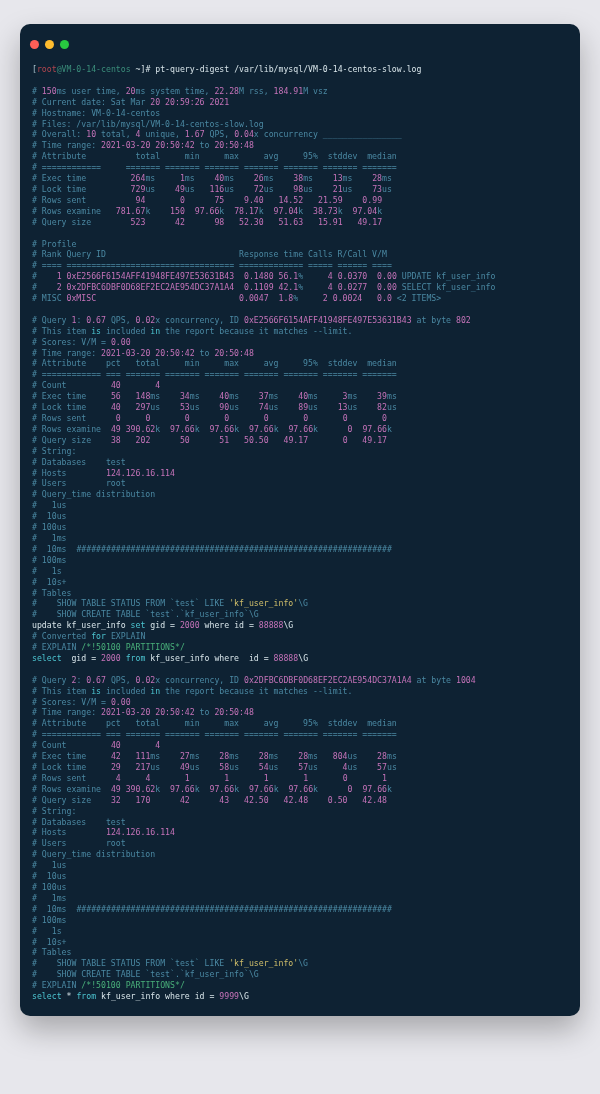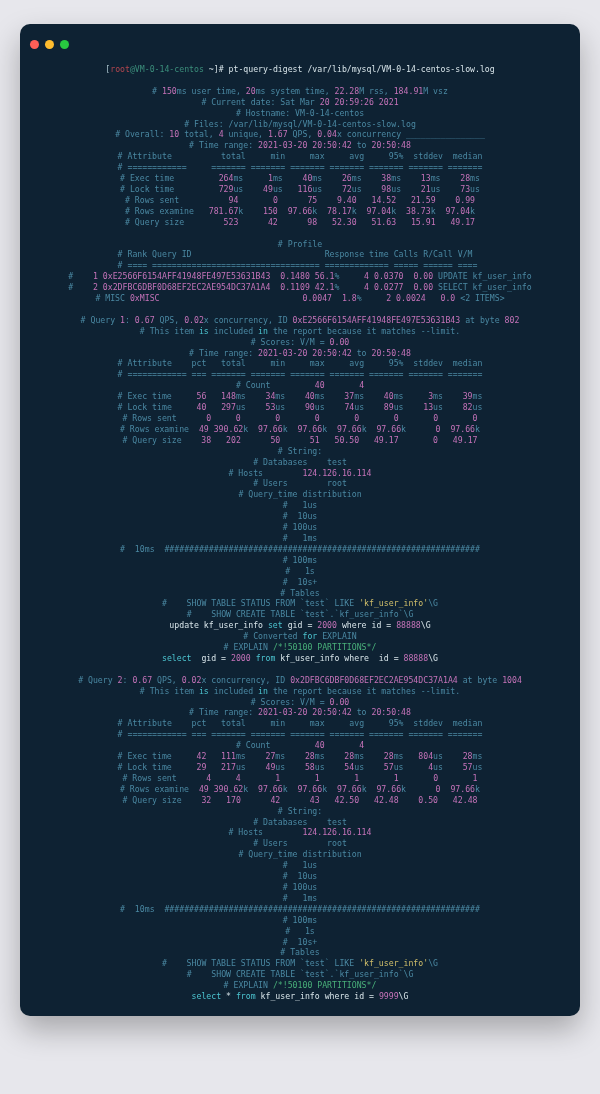--- a/index.html
+++ b/index.html
@@ -32,21 +32,20 @@
   .dot-green  { background:#28c840; }
 
   pre.term {
     margin: 0;
     padding: 6px 12px 14px 12px;
     color: #a8c2cc;
     font-size: 8.2px;
     line-height: 1.33;
     white-space: pre;
     font-family: Menlo, Consolas, "DejaVu Sans Mono", monospace;
-    text-align: center;
   }
   .rt { color:#b2464f; }       
   .vm { color:#3b8e7b; }       
   .wh { color:#d7e4e9; }       
   .cm { color:#4a88a2; }       
   .mg { color:#c573b9; }       
   .cy { color:#4cc4d0; }       
   .yl { color:#d0be6a; }       
   .gn { color:#49b07a; }       
 </style>

